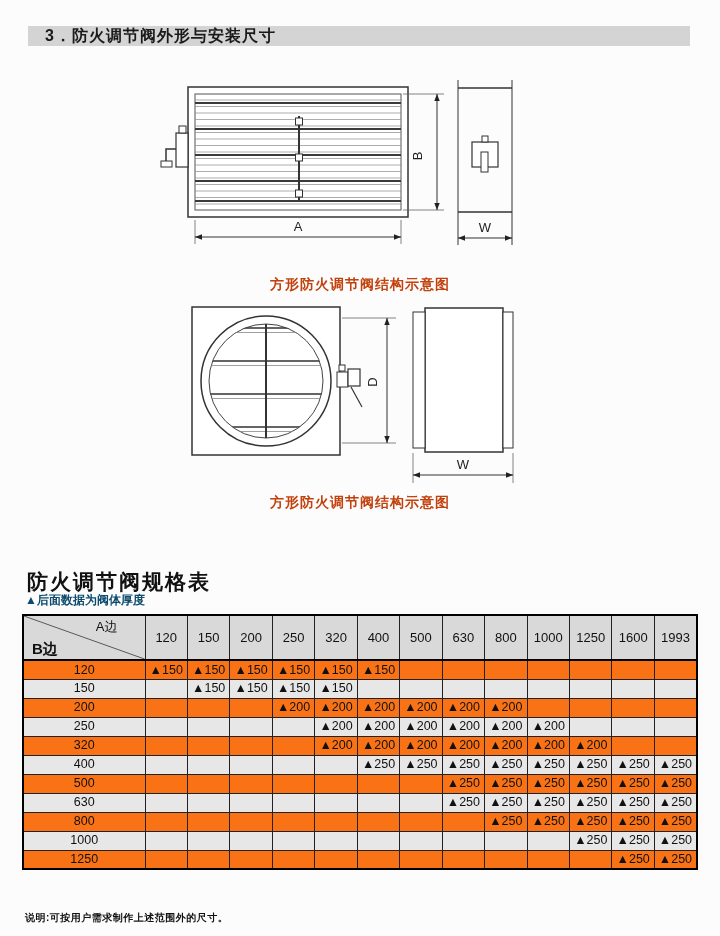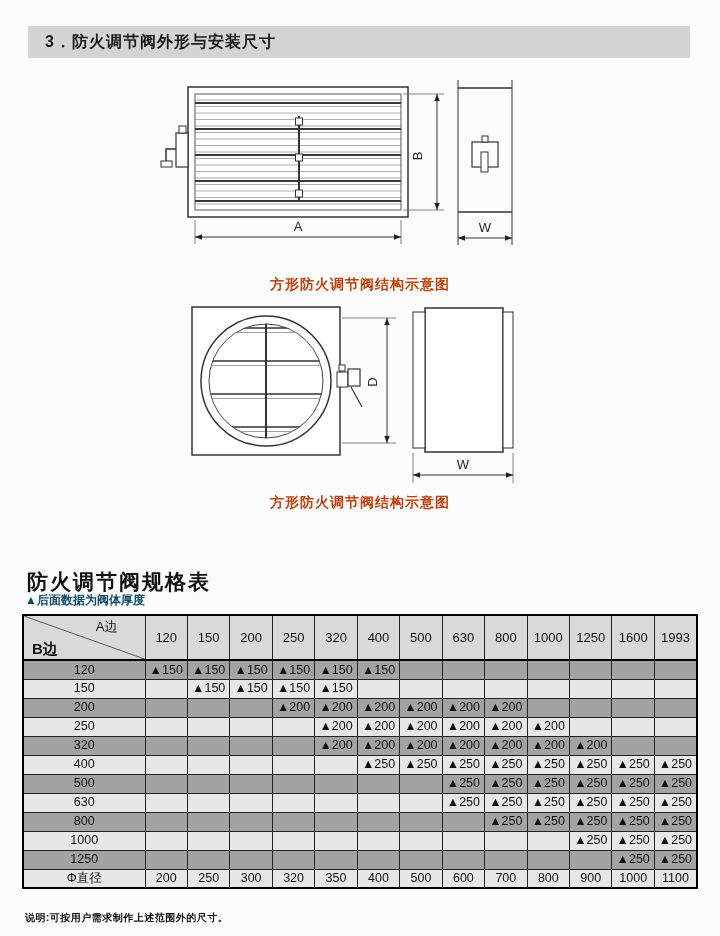--- a/index.html
+++ b/index.html
@@ -3,21 +3,21 @@
 <meta charset="utf-8">
 <style>
   html,body{margin:0;padding:0;}
   body{
     width:720px;height:936px;background:#fcfcfc;position:relative;overflow:hidden;
     font-family:"Liberation Sans","DejaVu Sans",sans-serif;color:#111;
   }
   .abs{position:absolute;}
   
   .header-bar{
-    left:28px;top:26px;width:662px;height:32px;background:#d4d4d4;
+    left:28px;top:26px;width:662px;height:20px;background:#d4d4d4;
     display:flex;align-items:center;
   }
   .header-bar span{
     font-size:16px;font-weight:700;letter-spacing:1px;padding-left:17px;color:#1a1a1a;
   }
   
   svg.diag{overflow:visible;}
   svg text{font-family:"Liberation Sans","DejaVu Sans",sans-serif;font-size:13px;fill:#222;}
   .caption{
     width:400px;text-align:center;font-size:14px;font-weight:700;color:#c2410c;letter-spacing:1px;
@@ -25,21 +25,21 @@
   
   .table-title{
     left:27px;top:540px;font-size:21px;font-weight:700;letter-spacing:2px;color:#111;margin-top:28px;
   }
   .table-note{
     left:25px;top:592px;font-size:12px;font-weight:700;color:#0c4a6e;
   }
   table.spec{
     position:absolute;left:22px;top:614px;width:676px;
     border-collapse:collapse;table-layout:fixed;
-    border:2px solid #000;background:#a3a3a3;
+    border:2px solid #000;background:#f97316;
   }
   table.spec th,table.spec td{
     border:1px solid #222;padding:0;text-align:center;vertical-align:middle;
     font-size:12.5px;font-weight:400;color:#111;line-height:1;white-space:nowrap;overflow:hidden;
   }
   table.spec thead tr{height:45px;background:#d9d9d9;border-bottom:2px solid #000;}
   table.spec thead th{font-size:13px;}
   table.spec tbody tr{height:19px;}
   table.spec tbody tr:nth-child(even){background:#e7e7e7;}
   th.corner{position:relative;}
@@ -370,32 +370,16 @@
         <td></td>
         <td></td>
         <td></td>
         <td></td>
         <td></td>
         <td></td>
         <td></td>
         <td>▲250</td>
         <td>▲250</td>
       </tr>
-      <tr>
-        <th>Φ直径</th>
-        <td>200</td>
-        <td>250</td>
-        <td>300</td>
-        <td>320</td>
-        <td>350</td>
-        <td>400</td>
-        <td>500</td>
-        <td>600</td>
-        <td>700</td>
-        <td>800</td>
-        <td>900</td>
-        <td>1000</td>
-        <td>1100</td>
-      </tr>
     </tbody>
 </table>
 
 <div class="abs footer-note">说明:可按用户需求制作上述范围外的尺寸。</div>
 
 </body></html>

